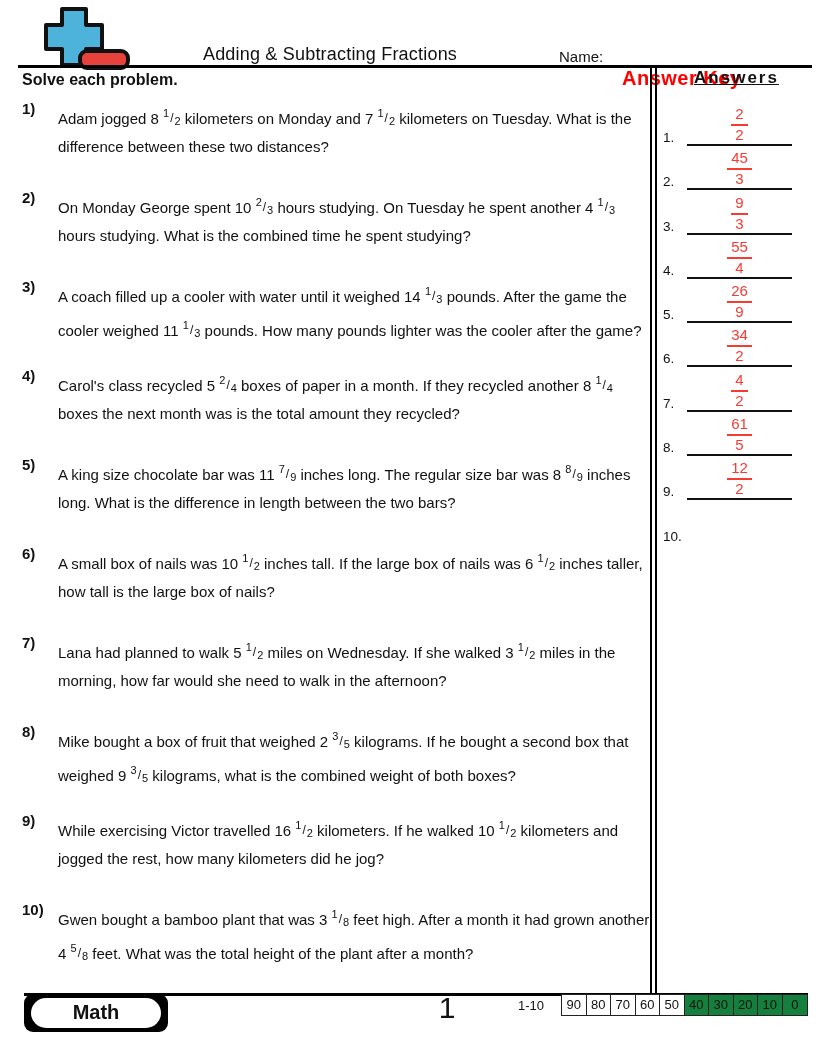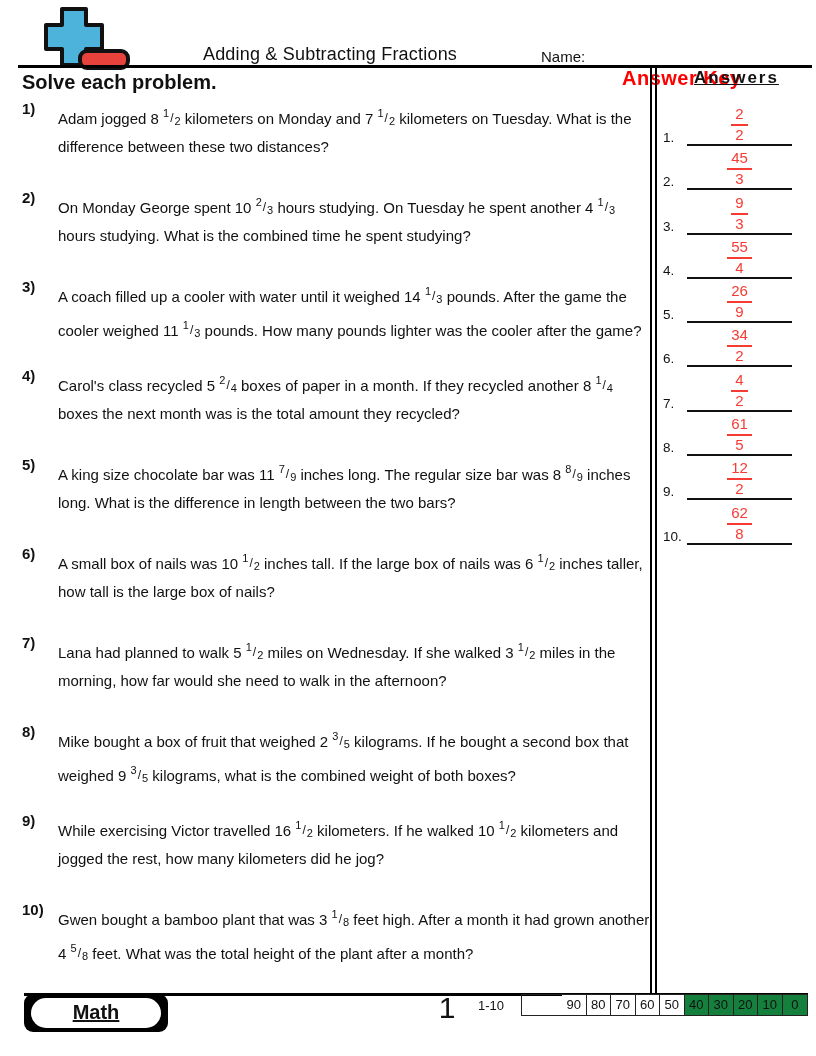--- a/index.html
+++ b/index.html
@@ -5,25 +5,25 @@
   * { margin:0; padding:0; box-sizing:border-box; }
   html,body { background:#fff; }
   .page {
     position:relative; width:812px; height:1056px; background:#fff;
     font-family:"Liberation Sans", sans-serif; color:#111; overflow:hidden;
   }
   
   .logo { position:absolute; left:22px; top:6px; width:116px; height:66px; }
   .ws-title { position:absolute; left:0; top:44px; width:660px; text-align:center;
     font-size:18px; letter-spacing:0.2px; }
-  .name-label { position:absolute; left:541px; top:48px; font-size:15px; }
+  .name-label { position:absolute; left:559px; top:48px; font-size:15px; }
   .name-value { position:absolute; left:622px; top:43px; font-size:20px; font-weight:bold;
     color:#ff0000; letter-spacing:0.5px;margin-top:24px; }
   .header-rule { position:absolute; left:18px; right:0; top:65px; height:3px; background:#000; }
-  .instruction { position:absolute; left:22px; top:71px; font-size:20px; font-weight:bold; }
+  .instruction { position:absolute; left:22px; top:71px; font-size:16px; font-weight:bold; }
   
   .vline { position:absolute; left:650px; top:68px; height:927px; width:7px;
     border-left:2px solid #000; border-right:2px solid #000; }
   .answers-panel { position:absolute; left:657px; top:68px; width:159px; height:927px; }
   .answers-title { text-align:center; font-size:17px; font-weight:bold;
     text-decoration:underline; letter-spacing:2px; }
   .answers-list { position:absolute; left:0; top:26px; right:0; }
   .ans-row { height:44.3px; display:flex; align-items:flex-end; padding:0 24px 0 6px; }
   .ans-row:first-child { height:52px; }
   .ans-num { width:24px; font-size:13.5px; padding-bottom:1px; }
@@ -36,29 +36,29 @@
   .problem { height:89px; display:flex; padding-top:4px; }
   .p-num { width:36px; font-size:15px; font-weight:bold; }
   .p-text { flex:1; font-size:15px; line-height:26px; }
   .fr { white-space:nowrap; }
   .fr .n { font-size:11px; vertical-align:7px; }
   .fr .s { font-size:12px; vertical-align:2px; padding:0 1px; }
   .fr .d { font-size:11px; vertical-align:-1px; }
   
   .footer-rule { position:absolute; left:24px; right:4px; top:993px; height:2.5px; background:#000; }
   .math-badge { position:absolute; left:24px; top:994px; width:144px; height:38px;
-    background:#000; border-radius:9px; display:flex;text-decoration:underline; }
+    background:#000; border-radius:9px; display:flex; }
   .math-badge .pill { flex:1; margin:4px 7px; background:#fff; border-radius:16px;
     text-align:center; font-size:20px; font-weight:bold; line-height:29px; }
   .website { position:absolute; left:176px; top:1008px; font-size:15.5px; }
   .page-num { position:absolute; left:397px; top:991px; width:100px; text-align:center;
     font-size:30px; }
   .score-strip { position:absolute; right:4px; top:994px; display:flex; align-items:center; }
   .score-label { font-size:13px; margin-right:17px; }
-  .score-cells { display:flex; border:1.5px solid #222;padding-left:40px; }
+  .score-cells { display:flex; border:1.5px solid #222; }
   .score-cell { width:24.5px; height:20px; border-right:1.5px solid #222; background:#fff;
     font-size:13px; line-height:20px; text-align:center; }
   .score-cell:last-child { border-right:none; }
   .score-cell.hl { background:#15803d; }
 </style>
 </head>
 <body>
 
 <div class="page">
 
@@ -213,26 +213,20 @@
     <span class="ans-blank">
       <span class="afrac">
         <span class="anum">12</span>
         <span class="aden">2</span>
       </span>
     </span>
   </div>
 
   <div class="ans-row">
     <span class="ans-num">10.</span>
-    <span class="ans-blank">
-      <span class="afrac">
-        <span class="anum">62</span>
-        <span class="aden">8</span>
-      </span>
-    </span>
   </div>
 </div>
   </div>
 
   <div class="footer-rule"></div>
   <div class="math-badge">
     <div class="pill">Math</div>
   </div>
   <div class="page-num">1</div>
   <div class="score-strip">

